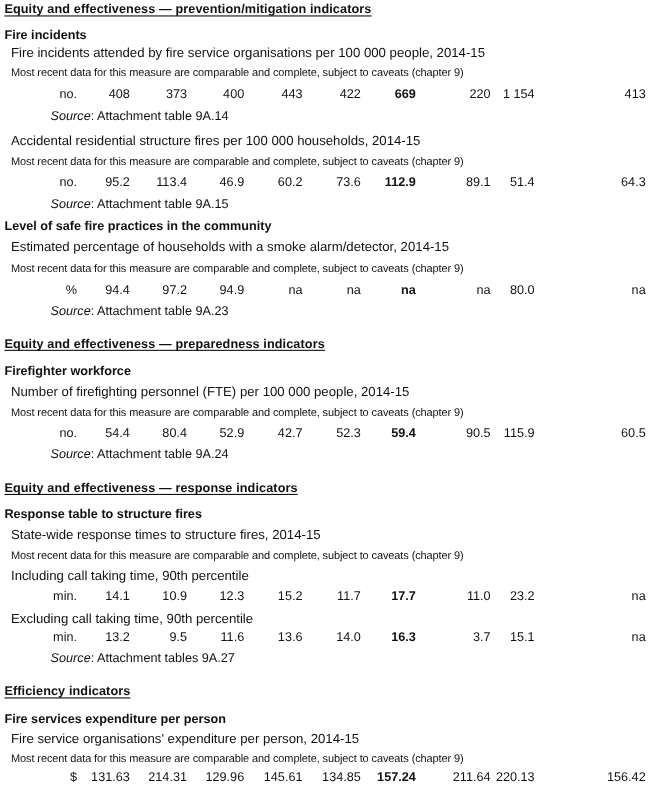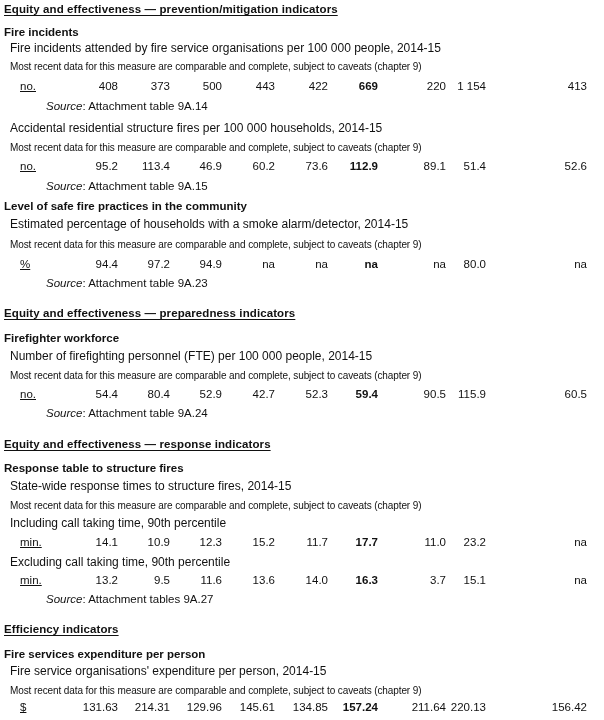--- a/index.html
+++ b/index.html
@@ -22,21 +22,21 @@
     position: absolute; left: 10px; font-size: 10px; letter-spacing: -0.1px;
   }
   .source {
     position: absolute; left: 10px; font-size: 11.5px; margin-left: 36px;
   }
   .source em { font-style: italic; }
   .row {
     position: absolute; left: 0; width: 604px; height: 16px; font-size: 11.5px;
   }
   .row .unit {
-    position: absolute; left: 20px; width: 50px; text-align: left; text-decoration: underline;
+    position: absolute; left: 20px; width: 50px; text-align: right;
   }
   .row .val {
     position: absolute; text-align: right; width: 60px;
   }
   .c0 { left: 58px; }
   .c1 { left: 110px; }
   .c2 { left: 162px; }
   .c3 { left: 215px; }
   .c4 { left: 268px; }
   .c5 { left: 318px; font-weight: bold; }
@@ -51,21 +51,21 @@
 
   <div class="section-title" style="top:3px">Equity and effectiveness — prevention/mitigation indicators</div>
 
   <div class="subhead" style="top:26px">Fire incidents</div>
   <div class="measure" style="top:41px">Fire incidents attended by fire service organisations per 100 000 people, 2014-15</div>
   <div class="caveat" style="top:61px">Most recent data for this measure are comparable and complete, subject to caveats (chapter 9)</div>
   <div class="row" style="top:80px">
     <span class="unit">no.</span>
     <span class="val c0">408</span>
     <span class="val c1">373</span>
-    <span class="val c2">500</span>
+    <span class="val c2">400</span>
     <span class="val c3">443</span>
     <span class="val c4">422</span>
     <span class="val c5">669</span>
     <span class="val c6">220</span>
     <span class="val c7">1 154</span>
     <span class="val c8">413</span>
   </div>
   <div class="source" style="top:100px"><em>Source</em><span>: Attachment table 9A.14</span></div>
 
   <div class="measure" style="top:121px">Accidental residential structure fires per 100 000 households, 2014-15</div>
@@ -73,21 +73,21 @@
   <div class="row" style="top:160px">
     <span class="unit">no.</span>
     <span class="val c0">95.2</span>
     <span class="val c1">113.4</span>
     <span class="val c2">46.9</span>
     <span class="val c3">60.2</span>
     <span class="val c4">73.6</span>
     <span class="val c5">112.9</span>
     <span class="val c6">89.1</span>
     <span class="val c7">51.4</span>
-    <span class="val c8">52.6</span>
+    <span class="val c8">64.3</span>
   </div>
   <div class="source" style="top:180px"><em>Source</em><span>: Attachment table 9A.15</span></div>
 
   <div class="subhead" style="top:200px">Level of safe fire practices in the community</div>
   <div class="measure" style="top:217px">Estimated percentage of households with a smoke alarm/detector, 2014-15</div>
   <div class="caveat" style="top:239px">Most recent data for this measure are comparable and complete, subject to caveats (chapter 9)</div>
   <div class="row" style="top:258px">
     <span class="unit">%</span>
     <span class="val c0">94.4</span>
     <span class="val c1">97.2</span>

